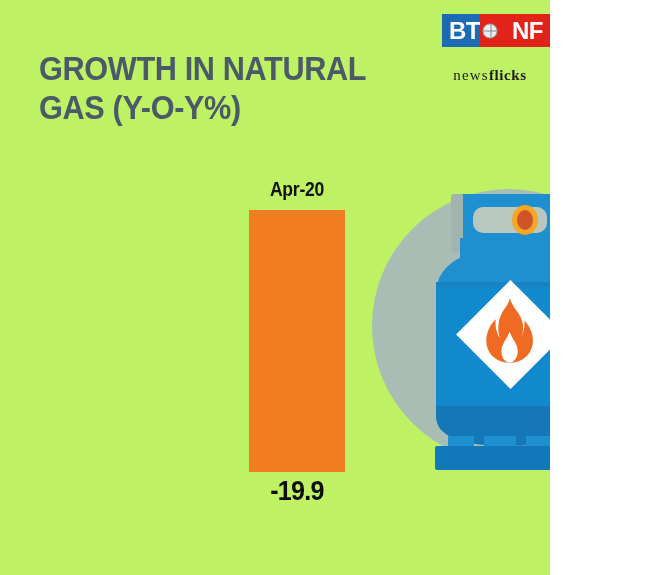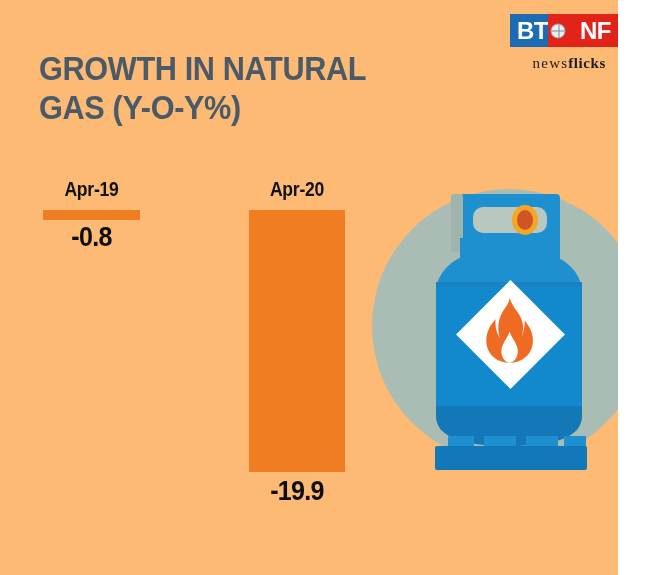--- a/index.html
+++ b/index.html
@@ -8,23 +8,23 @@
   }
   body {
     width: 650px;
     height: 575px;
     overflow: hidden;
     font-family: "Liberation Sans", sans-serif;
   }
 
   #infographic {
     position: relative;
-    width: 618px;
+    width: 550px;
     height: 575px;
-    background: #fdba74;
+    background: #bef264;
     overflow: hidden;
   }
 
   
   #logo {
     position: absolute;
     top: 14px;
     right: 12px;
     width: 96px;
     text-align: center;
@@ -82,26 +82,25 @@
   #logo-globe::after {
     content: "";
     position: absolute;
     top: 50%;
     left: -1px;
     width: 15px;
     height: 1px;
     background: #7e8b93;
   }
   #logo-word {
-    margin-top: 8px;
+    margin-top: 20px;
     font-family: "Liberation Serif", serif;
     font-size: 15px;
     color: #1c1c1c;
     letter-spacing: 1.2px;
-    text-align: right;
   }
   #logo-word .bold-part { font-weight: bold; letter-spacing: 0.6px; }
 
   
   #title {
     position: absolute;
     left: 39px;
     top: 50px;
     width: 430px;
     color: #4a5a68;
@@ -213,25 +212,20 @@
 
       <g transform="translate(113,120) scale(0.82)">
         <path d="M30 0 C34 13 44 19 46 31 C48 42 43 50 43 50 C47 44 49 34 48 27 C55 35 60 45 58 57 C56 70 44 79 30 79 C16 79 4 70 2 57 C0 44 6 33 13 26 C12 34 14 43 18 49 C16 42 15 31 19 22 C23 12 29 9 30 0 Z" fill="#ef6a22"></path>
         <path d="M30 41 C33 50 40 56 40 65 C40 73 35 79 30 79 C25 79 20 73 20 65 C20 56 27 50 30 41 Z" fill="#ffffff"></path>
       </g>
     </svg>
   </div>
 
   <div id="chart">
 
-    <div class="bar-group" style="left:43px; top:0; width:97px; height:575px;">
-      <div class="bar-cat-label" style="top:178px;">Apr-19</div>
-      <div class="bar-rect" style="top:210px; height:10px;"></div>
-      <div class="bar-val-label" style="top:222px;">-0.8</div>
-    </div>
 
 
     <div class="bar-group" style="left:249px; top:0; width:96px; height:575px;">
       <div class="bar-cat-label" style="top:178px;">Apr-20</div>
       <div class="bar-rect" style="top:210px; height:262px;"></div>
       <div class="bar-val-label" style="top:476px;">-19.9</div>
     </div>
 
   </div>
 

